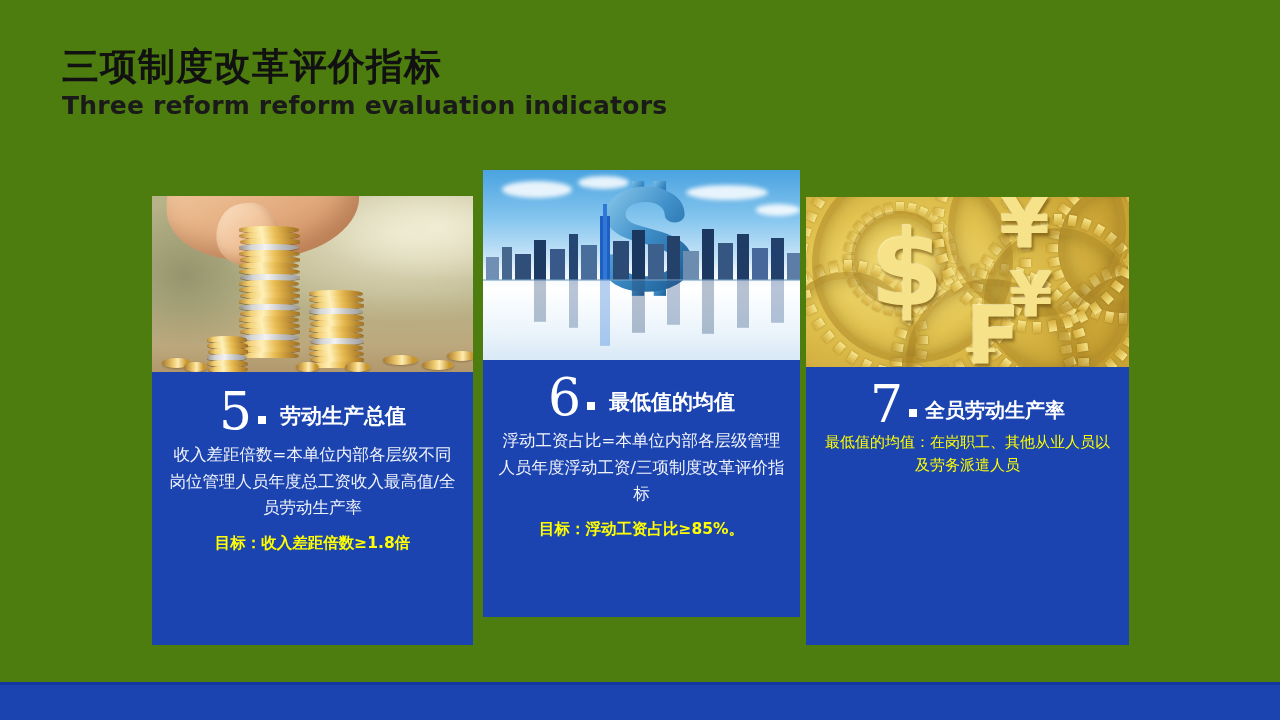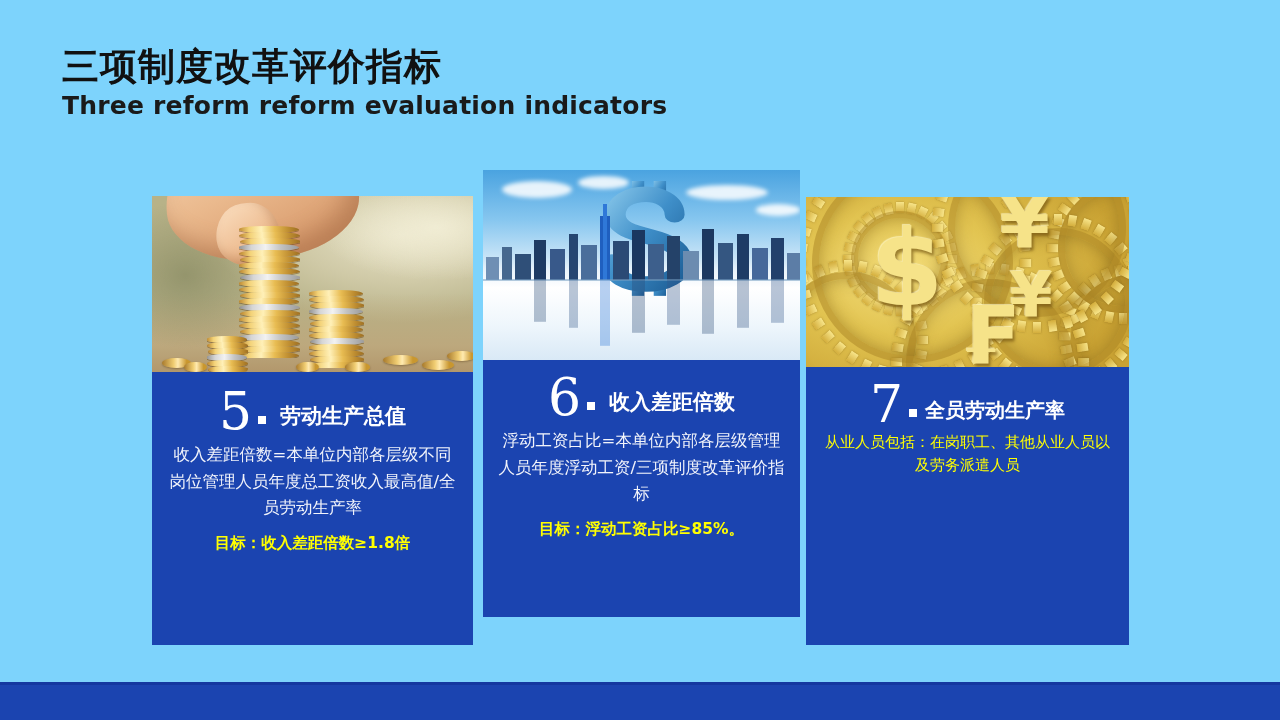--- a/index.html
+++ b/index.html
@@ -2,21 +2,21 @@
 <html><head>
 <meta charset="utf-8">
 <style>
   html,body{margin:0;padding:0;}
   body{
     width:1280px;height:720px;
     background:#ffffff;
     font-family:"Liberation Sans","DejaVu Sans",sans-serif;
     overflow:hidden;position:relative;
   }
-  .slide{position:absolute;inset:0;background:#7dd3fc;}
+  .slide{position:absolute;inset:0;background:#4d7c0f;}
 
   
   .title-block{position:absolute;left:62px;top:48px;}
   .title-cn{
     font-size:37px;font-weight:bold;color:#111111;
     letter-spacing:1px;line-height:1.05;white-space:nowrap;
     font-family:"DejaVu Sans","Liberation Sans",sans-serif;
   }
   .title-en{
     margin-top:5px;
@@ -333,21 +333,21 @@
             <div class="bldg" style="left:80%;width:4%;height:60%;background:#2e5080;"></div>
             <div class="bldg" style="left:91%;width:4%;height:54%;background:#33578b;"></div>
           </div>
         </div>
       </div>
     </div>
     <div class="card-panel">
       <div class="card-head">
         <span class="card-num">6</span>
         <span class="card-dot"></span>
-        <span class="card-title">收入差距倍数</span>
+        <span class="card-title">最低值的均值</span>
       </div>
       <p class="card-desc">浮动工资占比=本单位内部各层级管理人员年度浮动工资/三项制度改革评价指标</p>
       <p class="card-goal">目标：浮动工资占比≥85%。</p>
     </div>
   </div>
 
   <div class="card" id="card-3">
     <div class="card-photo">
       <div class="photo-gears" id="gearfield">
           <div class="gear" style="left: 14%; top: 8%; width: 30%; padding-bottom: 30%;">
@@ -537,18 +537,18 @@
         <div class="cur-sym" style="left:63%;top:40%;font-size:62px;">¥</div>
         <div class="cur-sym" style="left:48%;top:58%;font-size:80px;">₣</div>
       </div>
     </div>
     <div class="card-panel">
       <div class="card-head">
         <span class="card-num">7</span>
         <span class="card-dot"></span>
         <span class="card-title">全员劳动生产率</span>
       </div>
-      <p class="card-note">从业人员包括：在岗职工、其他从业人员以及劳务派遣人员</p>
+      <p class="card-note">最低值的均值：在岗职工、其他从业人员以及劳务派遣人员</p>
     </div>
   </div>
 
   <div class="bottom-bar"></div>
 </div>
 
 </body></html>

